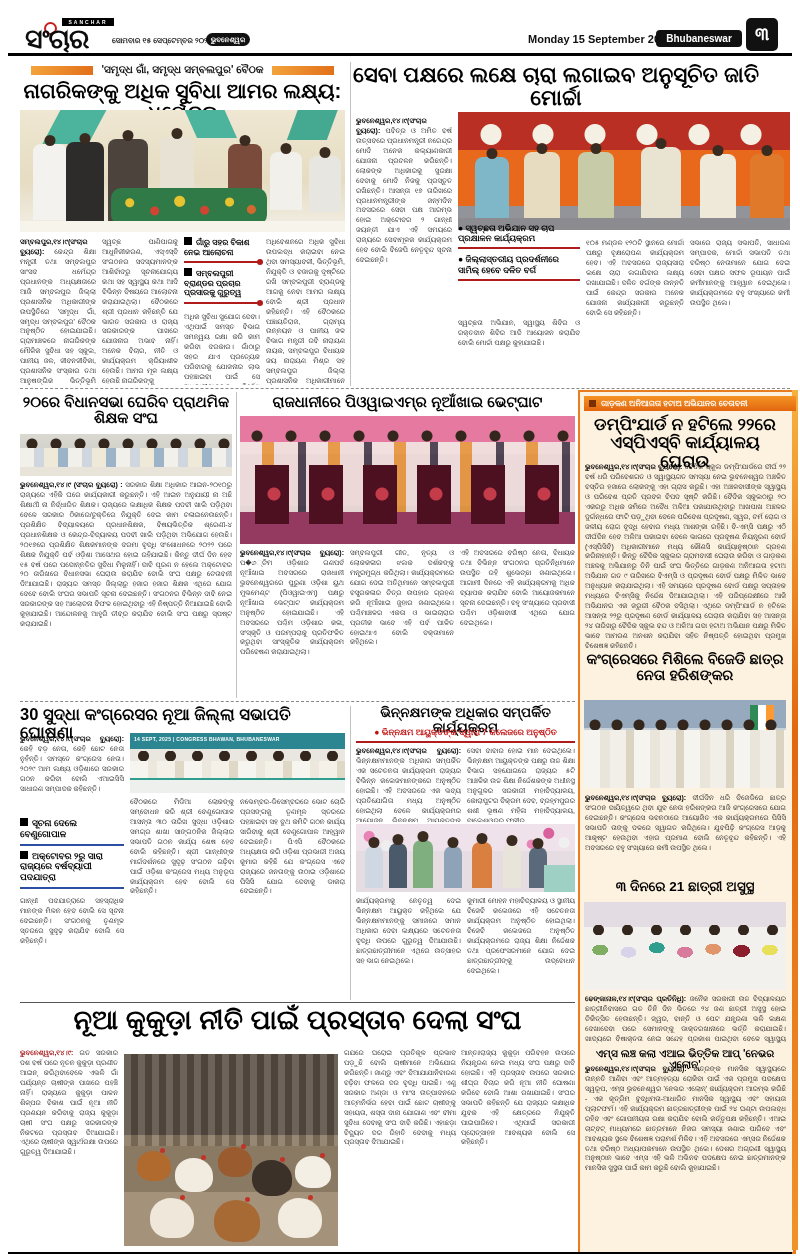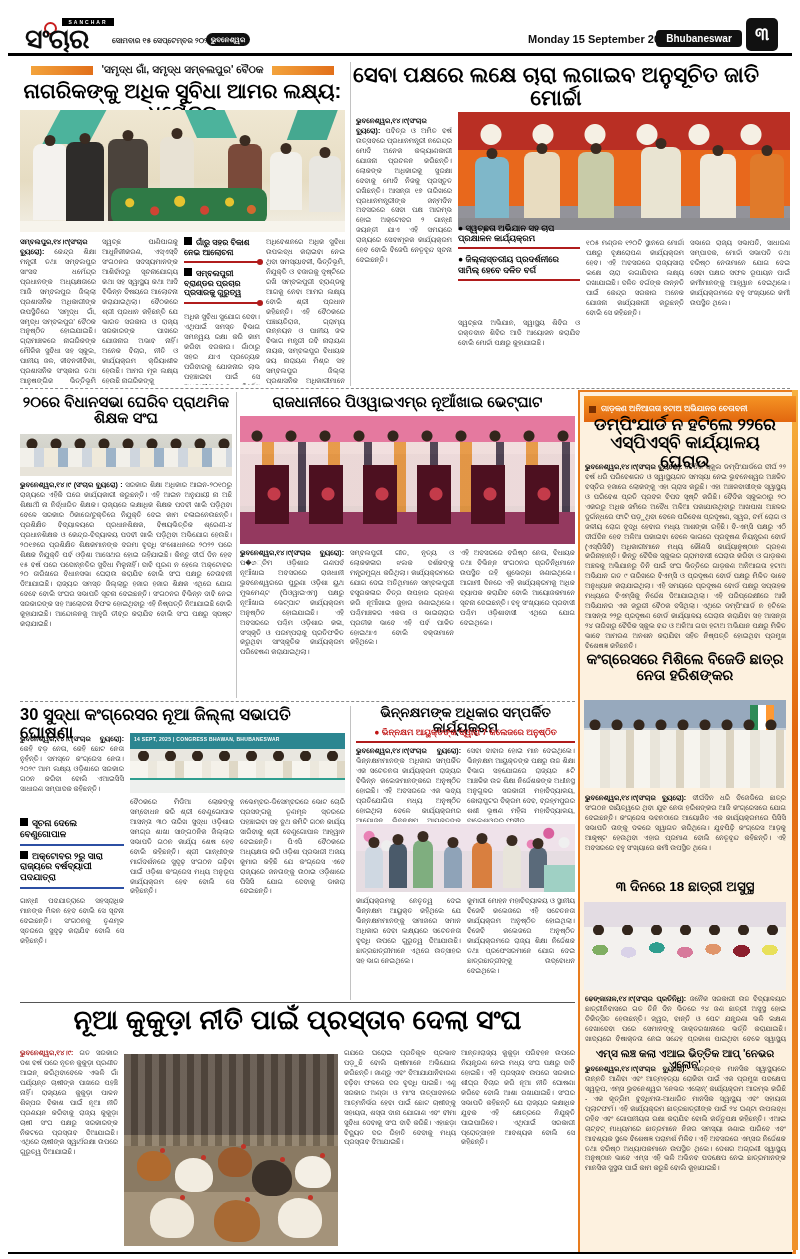--- a/index.html
+++ b/index.html
@@ -167,21 +167,21 @@
       <span>ପ�ශ୍ଚିମ ଓଡ଼ିଶାର ଗଣପର୍ବ ନୂଆଁଖାଇ ଅବସରରେ ରାଜଧାନୀ ଭୁବନେଶ୍ୱରରେ ପୁରୁଣା ଓଡ଼ିଶା ୟୁଥ ମୁଭମେଣ୍ଟ (ପିଓୱାଇଏମ୍) ପକ୍ଷରୁ ନୂଆଁଖାଇ ଭେଟ୍‌ଘାଟ କାର୍ଯ୍ୟକ୍ରମ ଅନୁଷ୍ଠିତ ହୋଇଯାଇଛି। ଏହି ଅବସରରେ ପଶ୍ଚିମ ଓଡ଼ିଶାର କଳା, ସଂସ୍କୃତି ଓ ପରମ୍ପରାକୁ ପ୍ରତିଫଳିତ କରୁଥିବା ସାଂସ୍କୃତିକ କାର୍ଯ୍ୟକ୍ରମ ପରିବେଷଣ କରାଯାଇଥିଲା।</span>
     </div>
     <div class="body-text" style="left:350px;top:548px;width:104px;height:150px;">ସମ୍ବଲପୁରୀ ଗୀତ, ନୃତ୍ୟ ଓ ଲୋକକଳାର ଝଲକ ଦର୍ଶକଙ୍କୁ ମନ୍ତ୍ରମୁଗ୍ଧ କରିଥିଲା। କାର୍ଯ୍ୟକ୍ରମରେ ଯୋଗ ଦେଇ ଅତିଥିମାନେ ସମ୍ବଲପୁରୀ ବସ୍ତ୍ରକଳାର ଚିତ୍ର ଉପହାର ଗ୍ରହଣ କରି ନୂଆଁଖାଇ ଜୁହାର ଜଣାଇଥିଲେ। ପଶ୍ଚିମାଞ୍ଚଳର ଏକତା ଓ ଭାଇଚାରାର ପ୍ରତୀକ ଭାବେ ଏହି ପର୍ବ ପାଳିତ ହୋଇଥାଏ ବୋଲି ବକ୍ତାମାନେ କହିଥିଲେ।</div>
     <div class="body-text" style="left:460px;top:548px;width:115px;height:150px;">ଏହି ଅବସରରେ ବରିଷ୍ଠ ନେତା, ବିଧାୟକ ତଥା ବିଭିନ୍ନ ସଂଗଠନର ପ୍ରତିନିଧିମାନେ ଉପସ୍ଥିତ ରହି ଶୁଭେଚ୍ଛା ଜଣାଇଥିଲେ। ଆଗାମୀ ଦିନରେ ଏହି କାର୍ଯ୍ୟକ୍ରମକୁ ଅଧିକ ବ୍ୟାପକ କରାଯିବ ବୋଲି ଆୟୋଜକମାନେ ସୂଚନା ଦେଇଛନ୍ତି। ବହୁ ସଂଖ୍ୟାରେ ପ୍ରବାସୀ ପଶ୍ଚିମ ଓଡ଼ିଶାବାସୀ ଏଥିରେ ଯୋଗ ଦେଇଥିଲେ।</div>
   </div>
 
   <div class="orange-box" style="left:578px;top:390px;width:214px;height:860px;"></div>
   <div class="gradbar" style="left:792px;top:390px;width:6px;height:860px;"></div>
 
   <div>
-    <div class="orange-strip" style="left:584px;top:396px;width:202px;height:26px;font-size:8px;">
+    <div class="orange-strip" style="left:584px;top:396px;width:202px;height:15px;font-size:8px;">
       <span class="sq"></span>
       <span>ଗାଡ଼କଣ ଅନିଆଗତା ହଟାଅ ଅଭିଯାନର ଚେତାବନୀ</span>
     </div>
     <div class="headline" style="left:584px;top:416px;width:202px;font-size:17px;">ଡମ୍ପିଂଯାର୍ଡ ନ ହଟିଲେ ୨୨ରେ ଏସ୍‌ପିଏସ୍‌ବି କାର୍ଯ୍ୟାଳୟ ଘେରାଉ</div>
     <div class="body-text" style="left:585px;top:462px;width:201px;height:186px;">
       <span class="byline">ଭୁବନେଶ୍ୱର,୧୪।୯(ସଂଚାର ବ୍ୟୁରୋ):</span>
       <span>ବୈଦିକ ସ୍କୁଲ ଡମ୍ପିଂଯାର୍ଡରେ ଦୀର୍ଘ ୨୨ ବର୍ଷ ଧରି ପରିବେଶଗତ ଓ ସ୍ୱାସ୍ଥ୍ୟଗତ ସମସ୍ୟା ନେଇ ଭୁବନେଶ୍ୱର ଅଞ୍ଚଳିତ ବସ୍ତିର ହଜାରେ ଲୋକଙ୍କୁ ଏହା ଗ୍ରାସ କରୁଛି। ଏହା ଅଞ୍ଚଳବାସୀଙ୍କ ସ୍ୱାସ୍ଥ୍ୟ ଓ ପରିବେଶ ପ୍ରତି ପ୍ରବଳ ବିପଦ ସୃଷ୍ଟି କରିଛି। ବୈଦିକ ସ୍କୁଲଠାରୁ ୨୦ ଏକରରୁ ଅଧିକ ଜମିରେ ଅବୈଧ ଅଳିଆ ପକାଯାଉଥିବାରୁ ଆଖପାଖ ଅଞ୍ଚଳର ଦୁର୍ଗନ୍ଧରେ ଫାଟି ପଡ଼ୁଥିବା ବେଳେ ପରିବେଶ ପ୍ରଦୂଷଣ, ସ୍ୱର, ଚର୍ମ ରୋଗ ଓ ଜଳୀୟ ରୋଗ ବୃଦ୍ଧି ହେବାର ମଧ୍ୟ ଆଶଙ୍କା ରହିଛି। ବି-ଏମ୍‌ସି ପକ୍ଷରୁ ଏଠି ଦୀର୍ଘଦିନ ହେବ ଅଳିଆ ପକାଇବା ବେଳେ ଭାଗରେ ପ୍ରଦୂଷଣ ନିୟନ୍ତ୍ରଣ ବୋର୍ଡ (ଏସ୍‌ପିସିବି) ଅଧିକାରୀମାନେ ମଧ୍ୟ କୌଣସି କାର୍ଯ୍ୟାନୁଷ୍ଠାନ ଗ୍ରହଣ କରିନାହାନ୍ତି। କିନ୍ତୁ ବୈଦିକ ସ୍କୁଲର ଗ୍ରାମବାସୀ ଘେରାଉ କରିବା ଓ ଗାଡ଼କଣ ଅଞ୍ଚଳକୁ ଅଭିଯାନରୁ ତିନି ପାଇଁ ସଂଘ ଭିତ୍ତିରେ ଗାଡ଼କଣ ଅନିଆଗତା ହଟାଅ ଅଭିଯାନ ଗତ ୯ ତାରିଖରେ ବିଏମ୍‌ସି ଓ ପ୍ରଦୂଷଣ ବୋର୍ଡ ପକ୍ଷରୁ ମିଳିତ ଭାବେ ଅନୁଧ୍ୟାନ କରାଯାଇଥିଲା। ଏହି ସମୟରେ ପ୍ରଦୂଷଣ ବୋର୍ଡ ପକ୍ଷରୁ ସପ୍ତାହକ ମଧ୍ୟରେ ବିଏମ୍‌ସିକୁ ନିର୍ଦ୍ଦେଶ ଦିଆଯାଇଥିଲା। ଏହି ପରିପ୍ରେକ୍ଷୀରେ ଆଜି ଅଭିଯାନର ଏକ ଜରୁରୀ ବୈଠକ ବସିଥିଲା। ଏଥିରେ ଡମ୍ପିଂଯାର୍ଡ ନ ହଟିଲେ ଆସନ୍ତା ୨୨ରୁ ପ୍ରଦୂଷଣ ବୋର୍ଡ କାର୍ଯ୍ୟାଳୟ ଘେରାଉ କରାଯିବା ସହ ଆସନ୍ତା ୨୪ ତାରିଖରୁ ବୈଦିକ ସ୍କୁଲ ବନ୍ଦ ଓ ଅଳିଆ ଗଦା ହଟାଅ ଅଭିଯାନ ପକ୍ଷରୁ ମିଳିତ ଭାବେ ଆମରଣ ଅନଶନ କରାଯିବା ସହିତ ନିଷ୍ପତ୍ତି ହୋଇଥିବା ପ୍ରମୁଖ ବିଶେଷଜ୍ଞ କହିଛନ୍ତି।</span>
     </div>
   </div>
 
@@ -192,21 +192,21 @@
       <div class="heads" style="left:0;top:18px;width:100%;height:14px;background-size:22px 14px;"></div>
       <div class="abs" style="left:0;top:30px;width:100%;height:70%;background:repeating-linear-gradient(90deg,#f6f4ee 0 16px,#e9e5da 16px 26px,#f2efe8 26px 42px,#dcd4c2 42px 50px);"></div>
     </div>
     <div class="body-text" style="left:585px;top:793px;width:201px;height:82px;">
       <span class="byline">ଭୁବନେଶ୍ୱର,୧୪।୯(ସଂଚାର ବ୍ୟୁରୋ):</span>
       <span>ଦୀର୍ଘଦିନ ଧରି ବିଜେଡିରେ ଛାତ୍ର ସଂଗଠନ ଦାୟିତ୍ୱରେ ଥିବା ଯୁବ ନେତା ହରିଶଙ୍କର ଆଜି କଂଗ୍ରେସରେ ଯୋଗ ଦେଇଛନ୍ତି। କଂଗ୍ରେସ ଭବନଠାରେ ଆୟୋଜିତ ଏକ କାର୍ଯ୍ୟକ୍ରମରେ ପିସିସି ସଭାପତି ତାଙ୍କୁ ଦଳରେ ସ୍ୱାଗତ କରିଥିଲେ। ଯୁବପିଢ଼ି କଂଗ୍ରେସ ଆଡ଼କୁ ଆକୃଷ୍ଟ ହେଉଥିବା ଏହାର ପ୍ରମାଣ ବୋଲି ନେତୃବୃନ୍ଦ କହିଛନ୍ତି। ଏହି ଅବସରରେ ବହୁ ସଂଖ୍ୟାରେ କର୍ମୀ ଉପସ୍ଥିତ ଥିଲେ।</span>
     </div>
   </div>
 
   <div>
-    <div class="headline" style="left:584px;top:880px;width:202px;font-size:13.5px;">୩ ଦିନରେ 18 ଛାତ୍ରୀ ଅସୁସ୍ଥ</div>
+    <div class="headline" style="left:584px;top:880px;width:202px;font-size:13.5px;">୩ ଦିନରେ 21 ଛାତ୍ରୀ ଅସୁସ୍ଥ</div>
     <div class="photo" style="left:584px;top:902px;width:202px;height:88px;background:linear-gradient(180deg,#e3dce3 0 28%,#f3f1ee 28% 100%);">
       <div class="abs" style="left:0;top:30%;width:100%;height:50%;background-image:radial-gradient(ellipse 13px 9px at 8% 50%,#7fae62 0 60%,transparent 61%),radial-gradient(ellipse 13px 9px at 22% 55%,#d9d2e8 0 60%,transparent 61%),radial-gradient(ellipse 13px 9px at 36% 45%,#2f9e8f 0 60%,transparent 61%),radial-gradient(ellipse 13px 9px at 50% 55%,#d77a9b 0 60%,transparent 61%),radial-gradient(ellipse 13px 9px at 64% 48%,#e0956a 0 60%,transparent 61%),radial-gradient(ellipse 14px 10px at 78% 52%,#8c1f2d 0 60%,transparent 61%),radial-gradient(ellipse 13px 9px at 92% 50%,#e8e05a 0 60%,transparent 61%);"></div>
       <div class="heads" style="left:0;top:26%;width:100%;height:10px;background-size:29px 10px;"></div>
     </div>
     <div class="body-text" style="left:585px;top:994px;width:201px;height:50px;">
       <span class="byline">ଢେଙ୍କାନାଳ,୧୪।୯(ସଂଚାର ପ୍ରତିନିଧି):</span>
       <span>ଜନୈକ ସରକାରୀ ଉଚ୍ଚ ବିଦ୍ୟାଳୟର ଛାତ୍ରୀନିବାସରେ ଗତ ତିନି ଦିନ ଭିତରେ ୨୪ ଜଣ ଛାତ୍ରୀ ଅସୁସ୍ଥ ହୋଇ ଚିକିତ୍ସିତ ହେଉଛନ୍ତି। ଜ୍ୱର, ବାନ୍ତି ଓ ପେଟ ଯନ୍ତ୍ରଣା ଭଳି ଲକ୍ଷଣ ଦେଖାଦେବା ପରେ ସେମାନଙ୍କୁ ଡାକ୍ତରଖାନାରେ ଭର୍ତ୍ତି କରାଯାଇଛି। ଖାଦ୍ୟରେ ବିଷାକ୍ତତା ନେଇ ସନ୍ଦେହ ପ୍ରକାଶ ପାଇଥିବା ବେଳେ ସ୍ୱାସ୍ଥ୍ୟ ବିଭାଗ ପକ୍ଷରୁ ଅନୁଧ୍ୟାନ କରାଯାଉଛି। ସମସ୍ତ ଛାତ୍ରୀଙ୍କ ଅବସ୍ଥା ସ୍ଥିର ଅଛି ବୋଲି ଡାକ୍ତର କହିଛନ୍ତି।</span>
     </div>
   </div>
 

